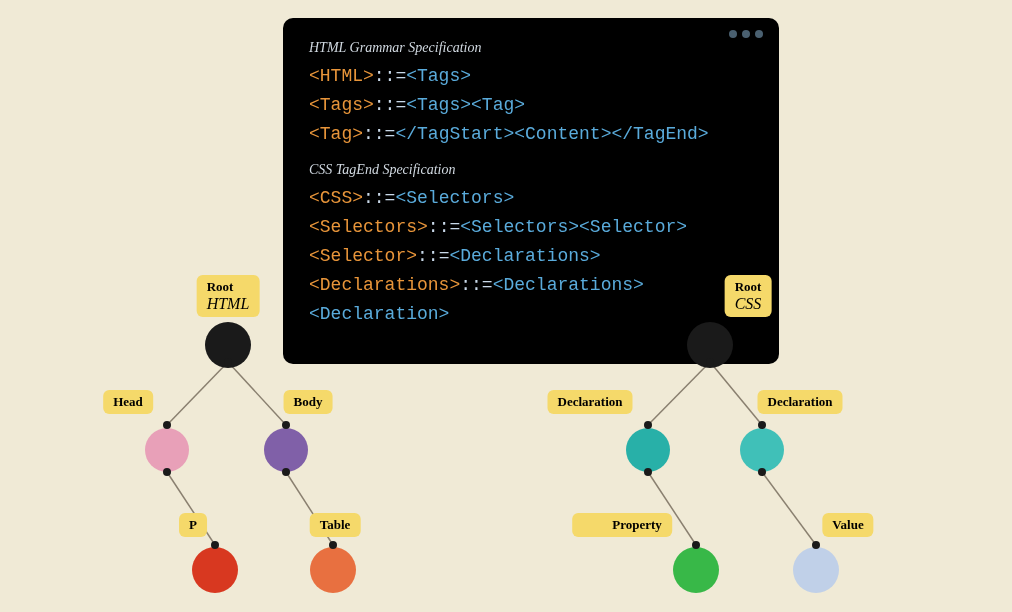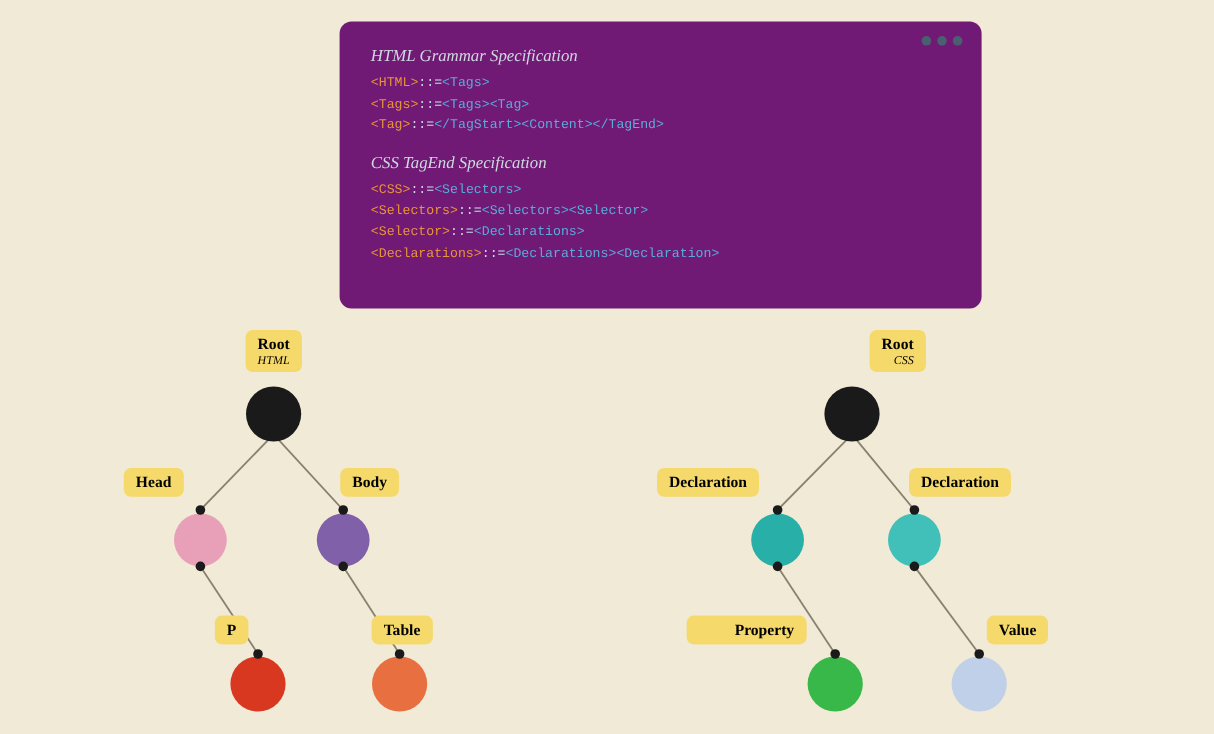--- a/index.html
+++ b/index.html
@@ -11,22 +11,22 @@
       font-family: 'Georgia', serif;
       overflow: hidden;
       position: relative;
     }
 
     
     .code-panel {
       position: absolute;
       top: 18px;
       left: 283px;
-      width: 535px;
-      background-color: #701a75;
+      width: 496px;
+      background-color: #000000;
       border-radius: 10px;
       padding: 22px 26px 22px 26px;
     }
 
     .window-dots {
       position: absolute;
       top: 12px;
       right: 16px;
       display: flex;
       gap: 5px;
@@ -41,21 +41,21 @@
 
     .code-section-title {
       font-style: italic;
       color: #d0d8e0;
       font-size: 14px;
       margin-bottom: 6px;
       font-family: Georgia, serif;
     }
 
     .code-line {
-      font-size: 11px;
+      font-size: 18px;
       line-height: 1.6;
       font-family: 'Courier New', monospace;
     }
 
     .code-section {
       margin-bottom: 14px;
     }
 
     .c-white { color: #c8d8e8; }
     .c-orange { color: #e8953a; }
@@ -72,34 +72,34 @@
     }
 
     
     .label-box {
       position: absolute;
       background: #f5d96a;
       border-radius: 6px;
       padding: 4px 10px;
       font-size: 13px;
       font-family: Georgia, serif;
-      text-align: right;
+      text-align: left;
       white-space: nowrap;
       transform: translateX(-50%);
     }
 
     .label-box .label-main {
       font-weight: bold;
       display: block;
     }
 
     .label-box .label-sub {
       font-style: italic;
       display: block;
-      font-size: 10px;
+      font-size: 16px;
       font-family: Liberation Serif, serif;
     }
 
     
     .node-circle {
       position: absolute;
       border-radius: 50%;
       transform: translate(-50%, -50%);
     }
 

